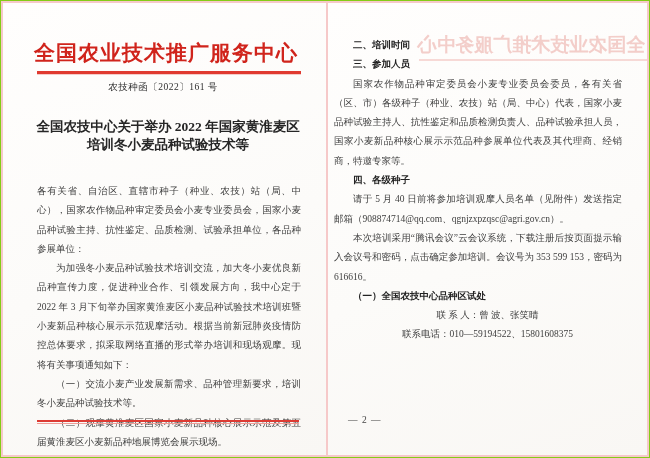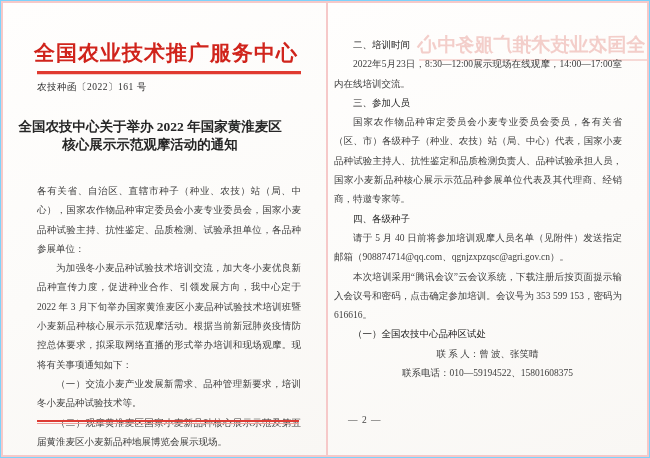--- a/index.html
+++ b/index.html
@@ -1,20 +1,20 @@
 <!DOCTYPE html>
 <html><head>
 <meta charset="utf-8">
 <style>
   * { margin:0; padding:0; box-sizing:border-box; }
   html,body { background:#ffffff; }
   .screen {
     position:relative;
     width:650px; height:458px;
-    background:#7dd3fc;
+    background:#84cc16;
     overflow:hidden;
     font-family:"Liberation Serif","DejaVu Serif",serif;
   }
   
   .frame {
     position:absolute; left:1px; top:1px; right:1px; bottom:1px;
     border:2px solid #f6c9c9;
     pointer-events:none;
   }
   .divider {
@@ -35,37 +35,37 @@
     color:#d0241c; font-weight:bold;
     font-size:21px; letter-spacing:1px;
   }
   .letterhead-rule {
     position:absolute; top:68px; left:34px; width:264px; height:3px;
     background:#e03a30;
     box-shadow:0 1px 0 rgba(224,58,48,0.25);
   }
   .doc-number {
     position:absolute; top:78px; left:34px; width:252px;
-    text-align:left; font-size:9.5px; color:#2e2e2e;
+    text-align:center; font-size:9.5px; color:#2e2e2e;
     letter-spacing:0.5px;
   }
   .notice-title {
-    position:absolute; top:115px; left:2px; width:290px;
+    position:absolute; top:115px; left:20px; width:290px;
     text-align:center; font-weight:bold;
     font-size:13.5px; line-height:17.5px; color:#262626;
   }
   .body-text {
     position:absolute; font-size:9.5px; line-height:19.3px;
     color:#3d3d3d; text-align:justify;
   }
   .page-1 .body-text { top:179px; left:34px; width:264px; }
   .page-2 .body-text { top:33px;  left:6px;  width:288px; z-index:2; }
   .body-text p { margin:0; }
   .p-indent   { text-indent:2em; }
-  .p-heading  { text-indent:2em; font-weight:normal; color:#222222; }
+  .p-heading  { text-indent:2em; font-weight:bold; color:#222222; }
   .p-contact  { padding-left:2em; text-align:center; }
   .bottom-rule {
     position:absolute; top:417px; left:34px; width:262px; height:4px;
     border-top:2px solid #dd3b33;
     border-bottom:1px solid #ef9d97;
   }
   
   .bleed-header {
     position:absolute; top:29px; right:2px; width:236px;
     transform:scaleX(-1);
@@ -90,40 +90,39 @@
 <div class="screen">
   <div class="divider"></div>
 
   <div class="page page-1">
     <div class="letterhead">全国农业技术推广服务中心</div>
     <div class="letterhead-rule"></div>
     <div class="doc-number">农技种函〔2022〕161 号</div>
 
     <div class="notice-title">
       <div>全国农技中心关于举办 2022 年国家黄淮麦区</div>
-      <div>核心展示示范观摩活动的通知</div>
+      <div>培训冬小麦品种试验技术等</div>
     </div>
 
     <div class="body-text">
       <p>各有关省、自治区、直辖市种子（种业、农技）站（局、中心），国家农作物品种审定委员会小麦专业委员会，国家小麦品种试验主持、抗性鉴定、品质检测、试验承担单位，各品种参展单位：</p>
       <p class="p-indent">为加强冬小麦品种试验技术培训交流，加大冬小麦优良新品种宣传力度，促进种业合作、引领发展方向，我中心定于 2022 年 3 月下旬举办国家黄淮麦区小麦品种试验技术培训班暨小麦新品种核心展示示范观摩活动。根据当前新冠肺炎疫情防控总体要求，拟采取网络直播的形式举办培训和现场观摩。现将有关事项通知如下：</p>
       <p class="p-indent">（一）交流小麦产业发展新需求、品种管理新要求，培训冬小麦品种试验技术等。</p>
       <p class="p-indent">（二）观摩黄淮麦区国家小麦新品种核心展示示范及第五届黄淮麦区小麦新品种地展博览会展示现场。</p>
     </div>
 
     <div class="bottom-rule"></div>
   </div>
 
   <div class="page page-2">
     <div class="bleed-header">全国农业技术推广服务中心</div>
     <div class="bleed-rule"></div>
 
     <div class="body-text">
       <p class="p-heading">二、培训时间</p>
-      <p class="p-indent">2022年5月23日，8:30—12:00展示现场在线观摩，14:00—17:00室内在线培训交流。</p>
       <p class="p-heading">三、参加人员</p>
       <p class="p-indent">国家农作物品种审定委员会小麦专业委员会委员，各有关省（区、市）各级种子（种业、农技）站（局、中心）代表，国家小麦品种试验主持人、抗性鉴定和品质检测负责人、品种试验承担人员，国家小麦新品种核心展示示范品种参展单位代表及其代理商、经销商，特邀专家等。</p>
       <p class="p-heading">四、各级种子</p>
       <p class="p-indent">请于 5 月 40 日前将参加培训观摩人员名单（见附件）发送指定邮箱（908874714@qq.com、qgnjzxpzqsc@agri.gov.cn）。</p>
       <p class="p-indent">本次培训采用“腾讯会议”云会议系统，下载注册后按页面提示输入会议号和密码，点击确定参加培训。会议号为 353 599 153，密码为 616616。</p>
       <p class="p-heading">（一）全国农技中心品种区试处</p>
       <p class="p-contact">联 系 人：曾  波、张笑晴</p>
       <p class="p-contact">联系电话：010—59194522、15801608375</p>
 
     </div>

